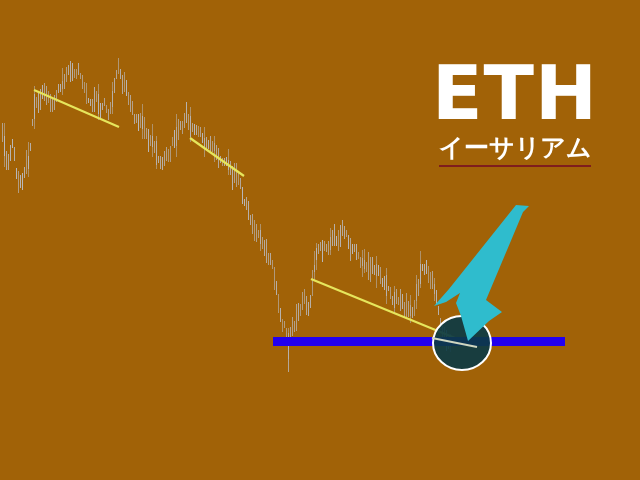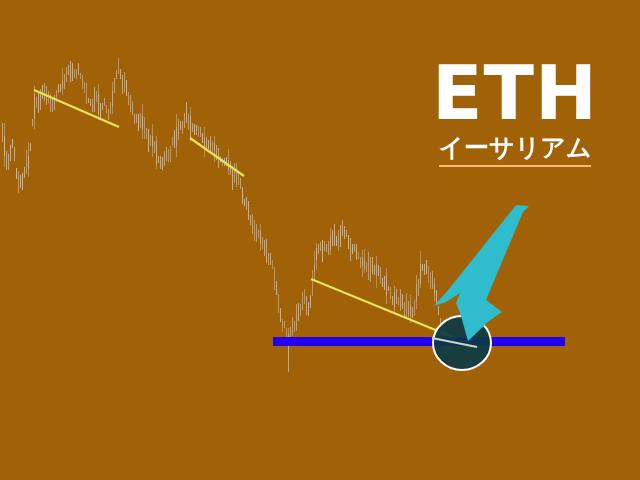--- a/index.html
+++ b/index.html
@@ -42,21 +42,21 @@
   }
   #ticker-sub {
     font-family: "DejaVu Sans", sans-serif;
     font-weight: bold;
     font-size: 25px;
     line-height: 1.15;
     color: #ffffff;
     margin: 6px 0 0 0;
     padding: 0 0 2px 0;
     display: inline-block;
-    border-bottom: 2px solid #fdba74;
+    border-bottom: 2px solid #7f1d1d;
     letter-spacing: 0px;
   }
 </style>
 </head>
 <body>
 
 <div id="stage">
 
   <svg id="chart-svg" viewBox="0 0 640 480" preserveAspectRatio="none">
     <g id="candles-group" stroke="#b9b9bd" stroke-width="1" fill="none" shape-rendering="crispEdges">

